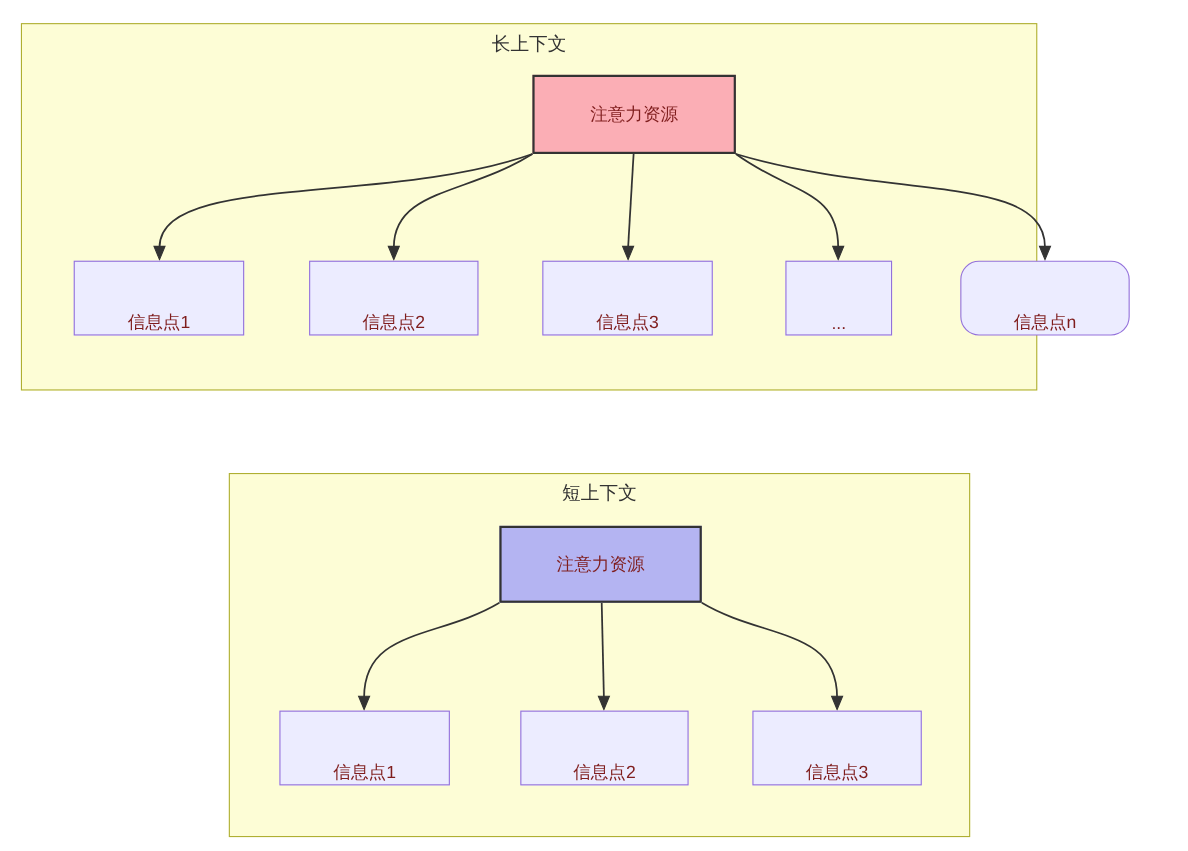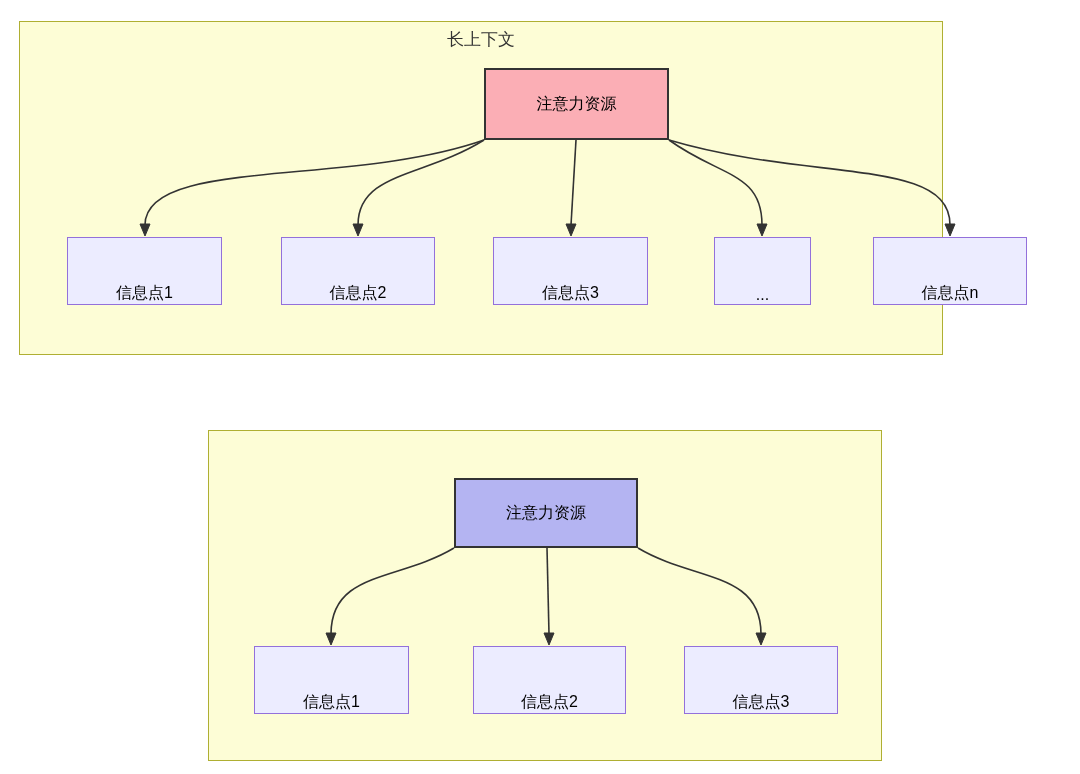--- a/index.html
+++ b/index.html
@@ -25,21 +25,21 @@
     font-size: 17px;
     color: #333333;
   }
   .node {
     position: absolute;
     display: flex;
     align-items: center;
     justify-content: center;
     box-sizing: border-box;
     font-size: 16px;
-    color: #000000;
+    color: #7f1d1d;
     text-align: center;
   }
   .attention-node { border: 2px solid #333333; }
   .attention-long  { background: #FBAEB5; }
   .attention-short { background: #B4B4F2; }
   .info-node {
     background: #ECECFF;
     border: 1.3px solid #9370DB;
     align-items: flex-end;
   }
@@ -80,27 +80,28 @@
   </div>
   <div class="node info-node" style="left:261px; top:215px; width:154px; height:68px;">
     <span>信息点2</span>
   </div>
   <div class="node info-node" style="left:473px; top:215px; width:155px; height:68px;">
     <span>信息点3</span>
   </div>
   <div class="node info-node" style="left:694px; top:215px; width:97px; height:68px;">
     <span>...</span>
   </div>
-  <div class="node info-node" style="left:853px; top:215px; width:154px; height:68px;">
+  <div class="node info-node" style="left:853px; top:215px; width:154px; height:68px;border-radius:17px;">
     <span>信息点n</span>
   </div>
 </div>
 
 <div class="cluster" style="left:208px; top:430px; width:674px; height:331px;">
 
+  <div class="cluster-title">短上下文</div>
 
   <svg class="edges" width="674" height="331" viewBox="0 0 674 331">
     <path class="edge" d="M 245 117 C 190 150, 122 140, 122 203"></path>
     <path class="arrowhead" d="M 117 202 L 127 202 L 122 214 Z"></path>
     <path class="edge" d="M 338 117 L 340 203"></path>
     <path class="arrowhead" d="M 335 202 L 345 202 L 340 214 Z"></path>
     <path class="edge" d="M 429 117 C 484 150, 552 140, 552 203"></path>
     <path class="arrowhead" d="M 547 202 L 557 202 L 552 214 Z"></path>
   </svg>
 

